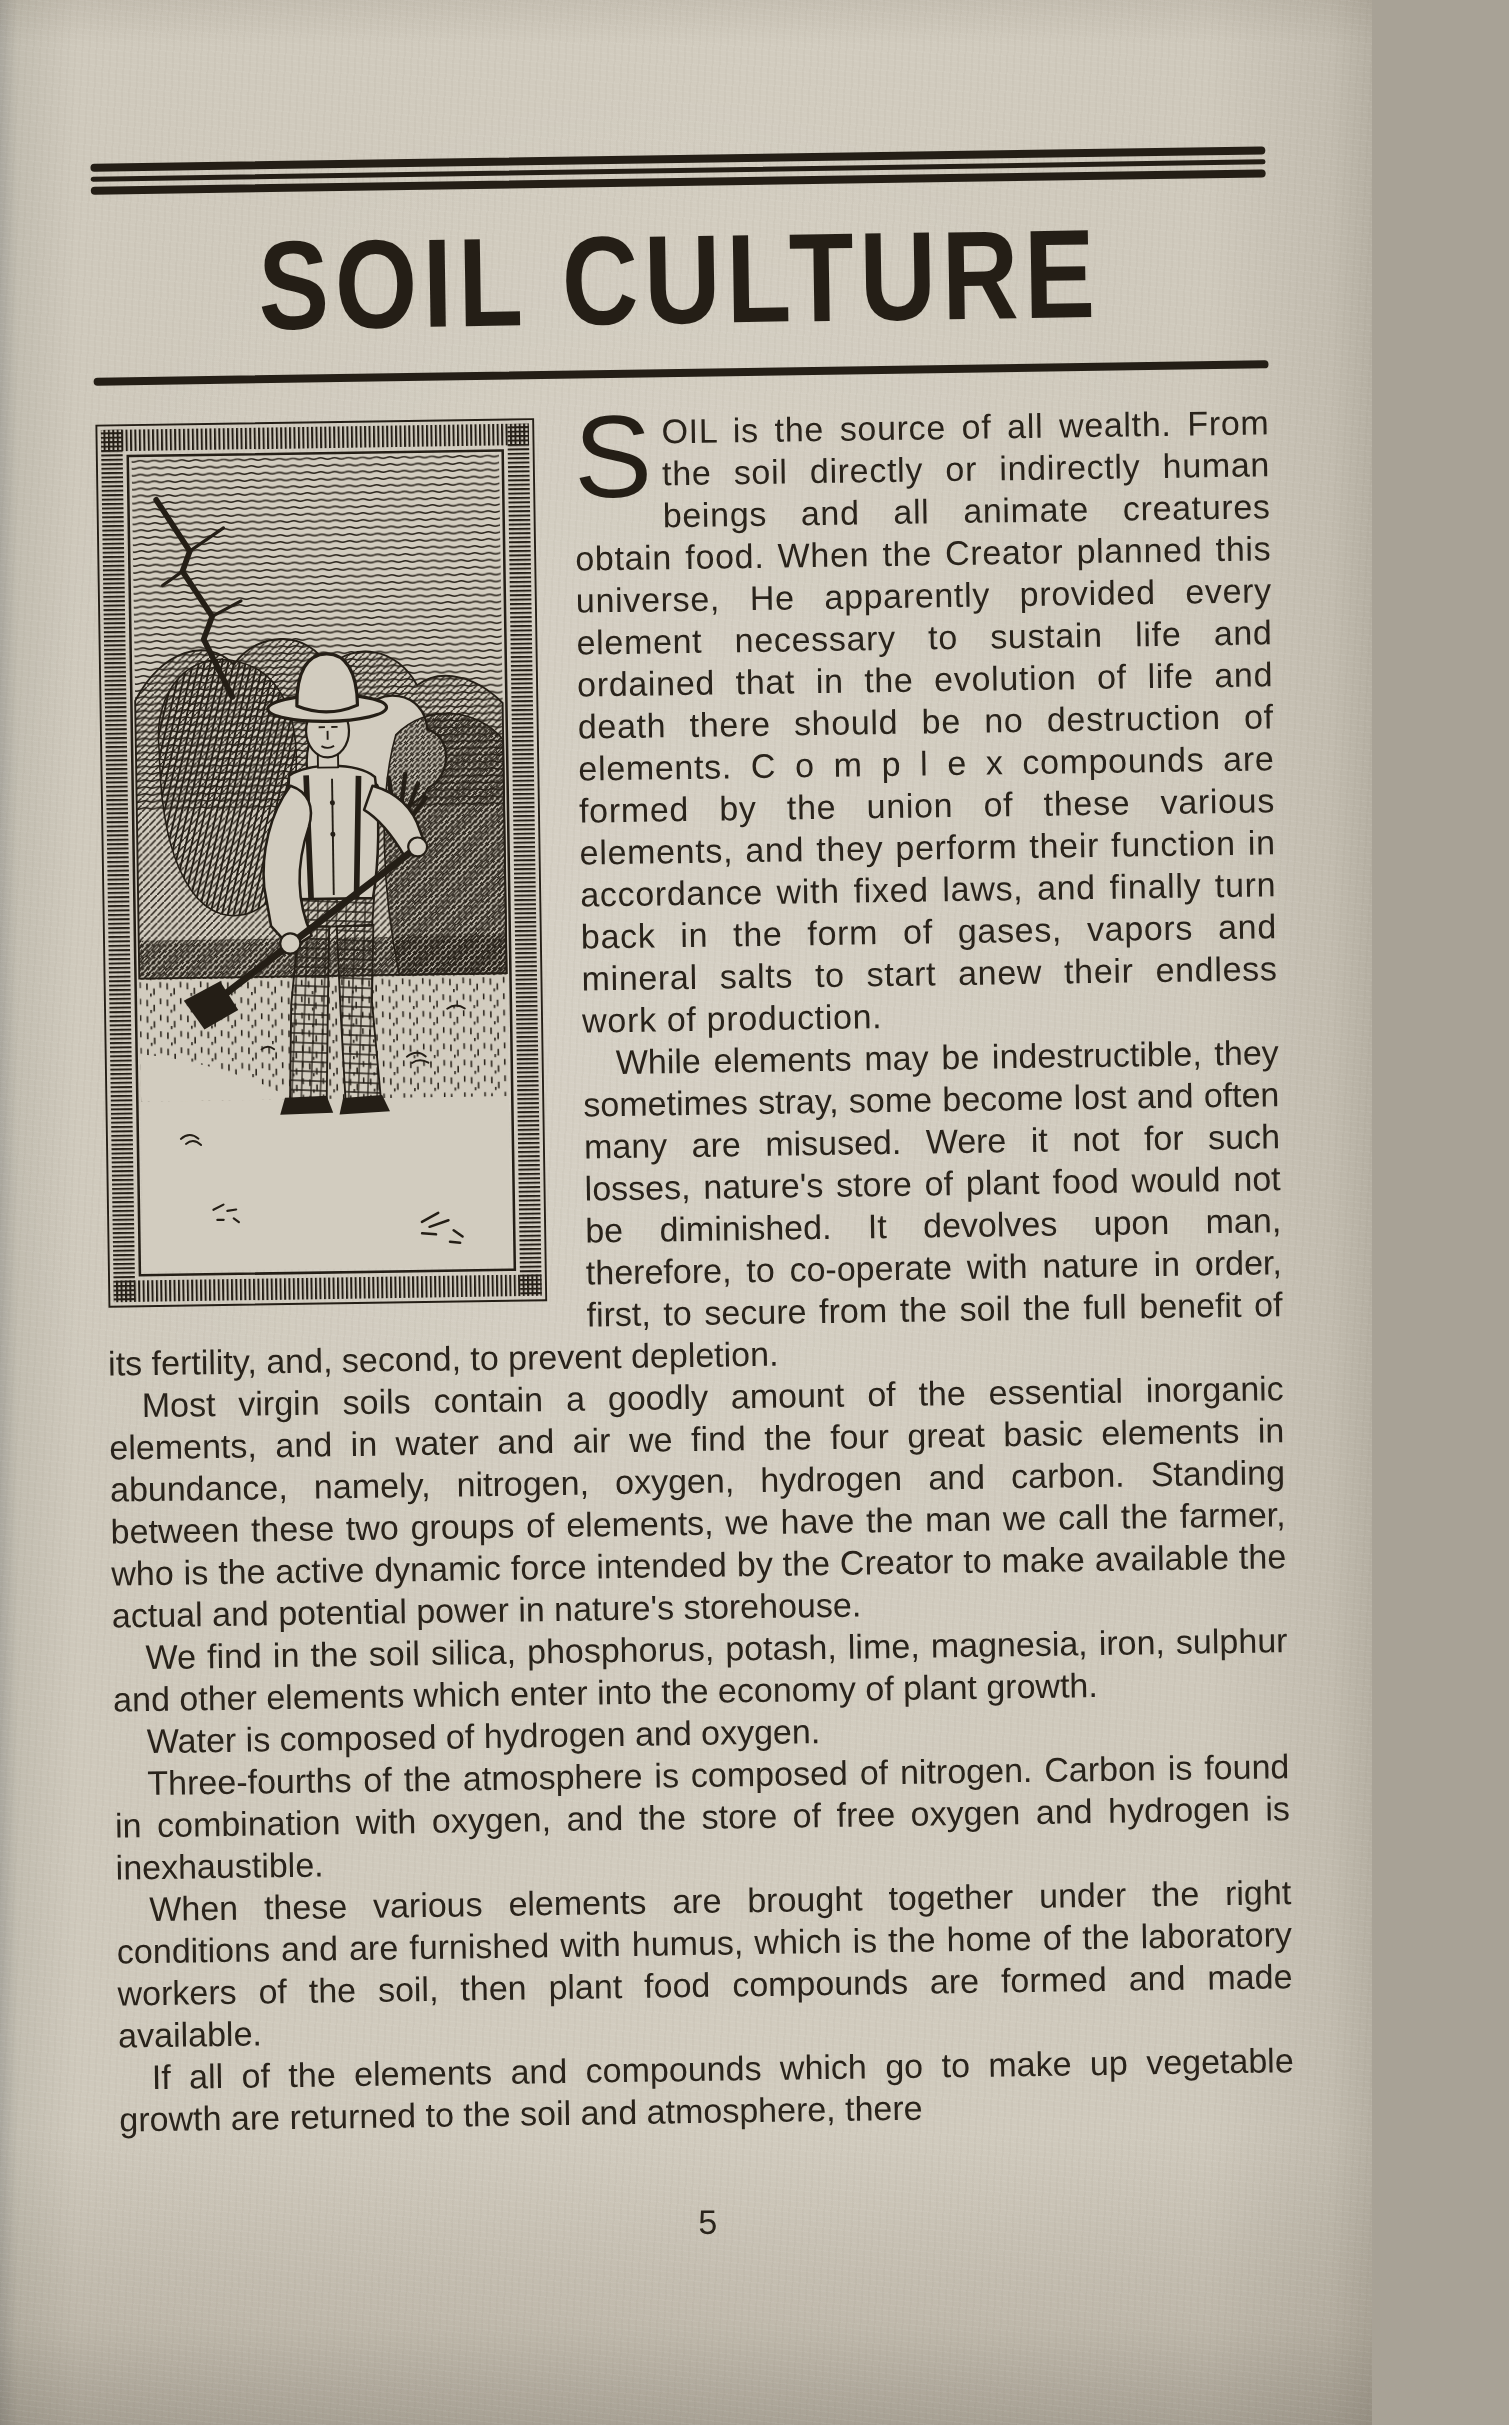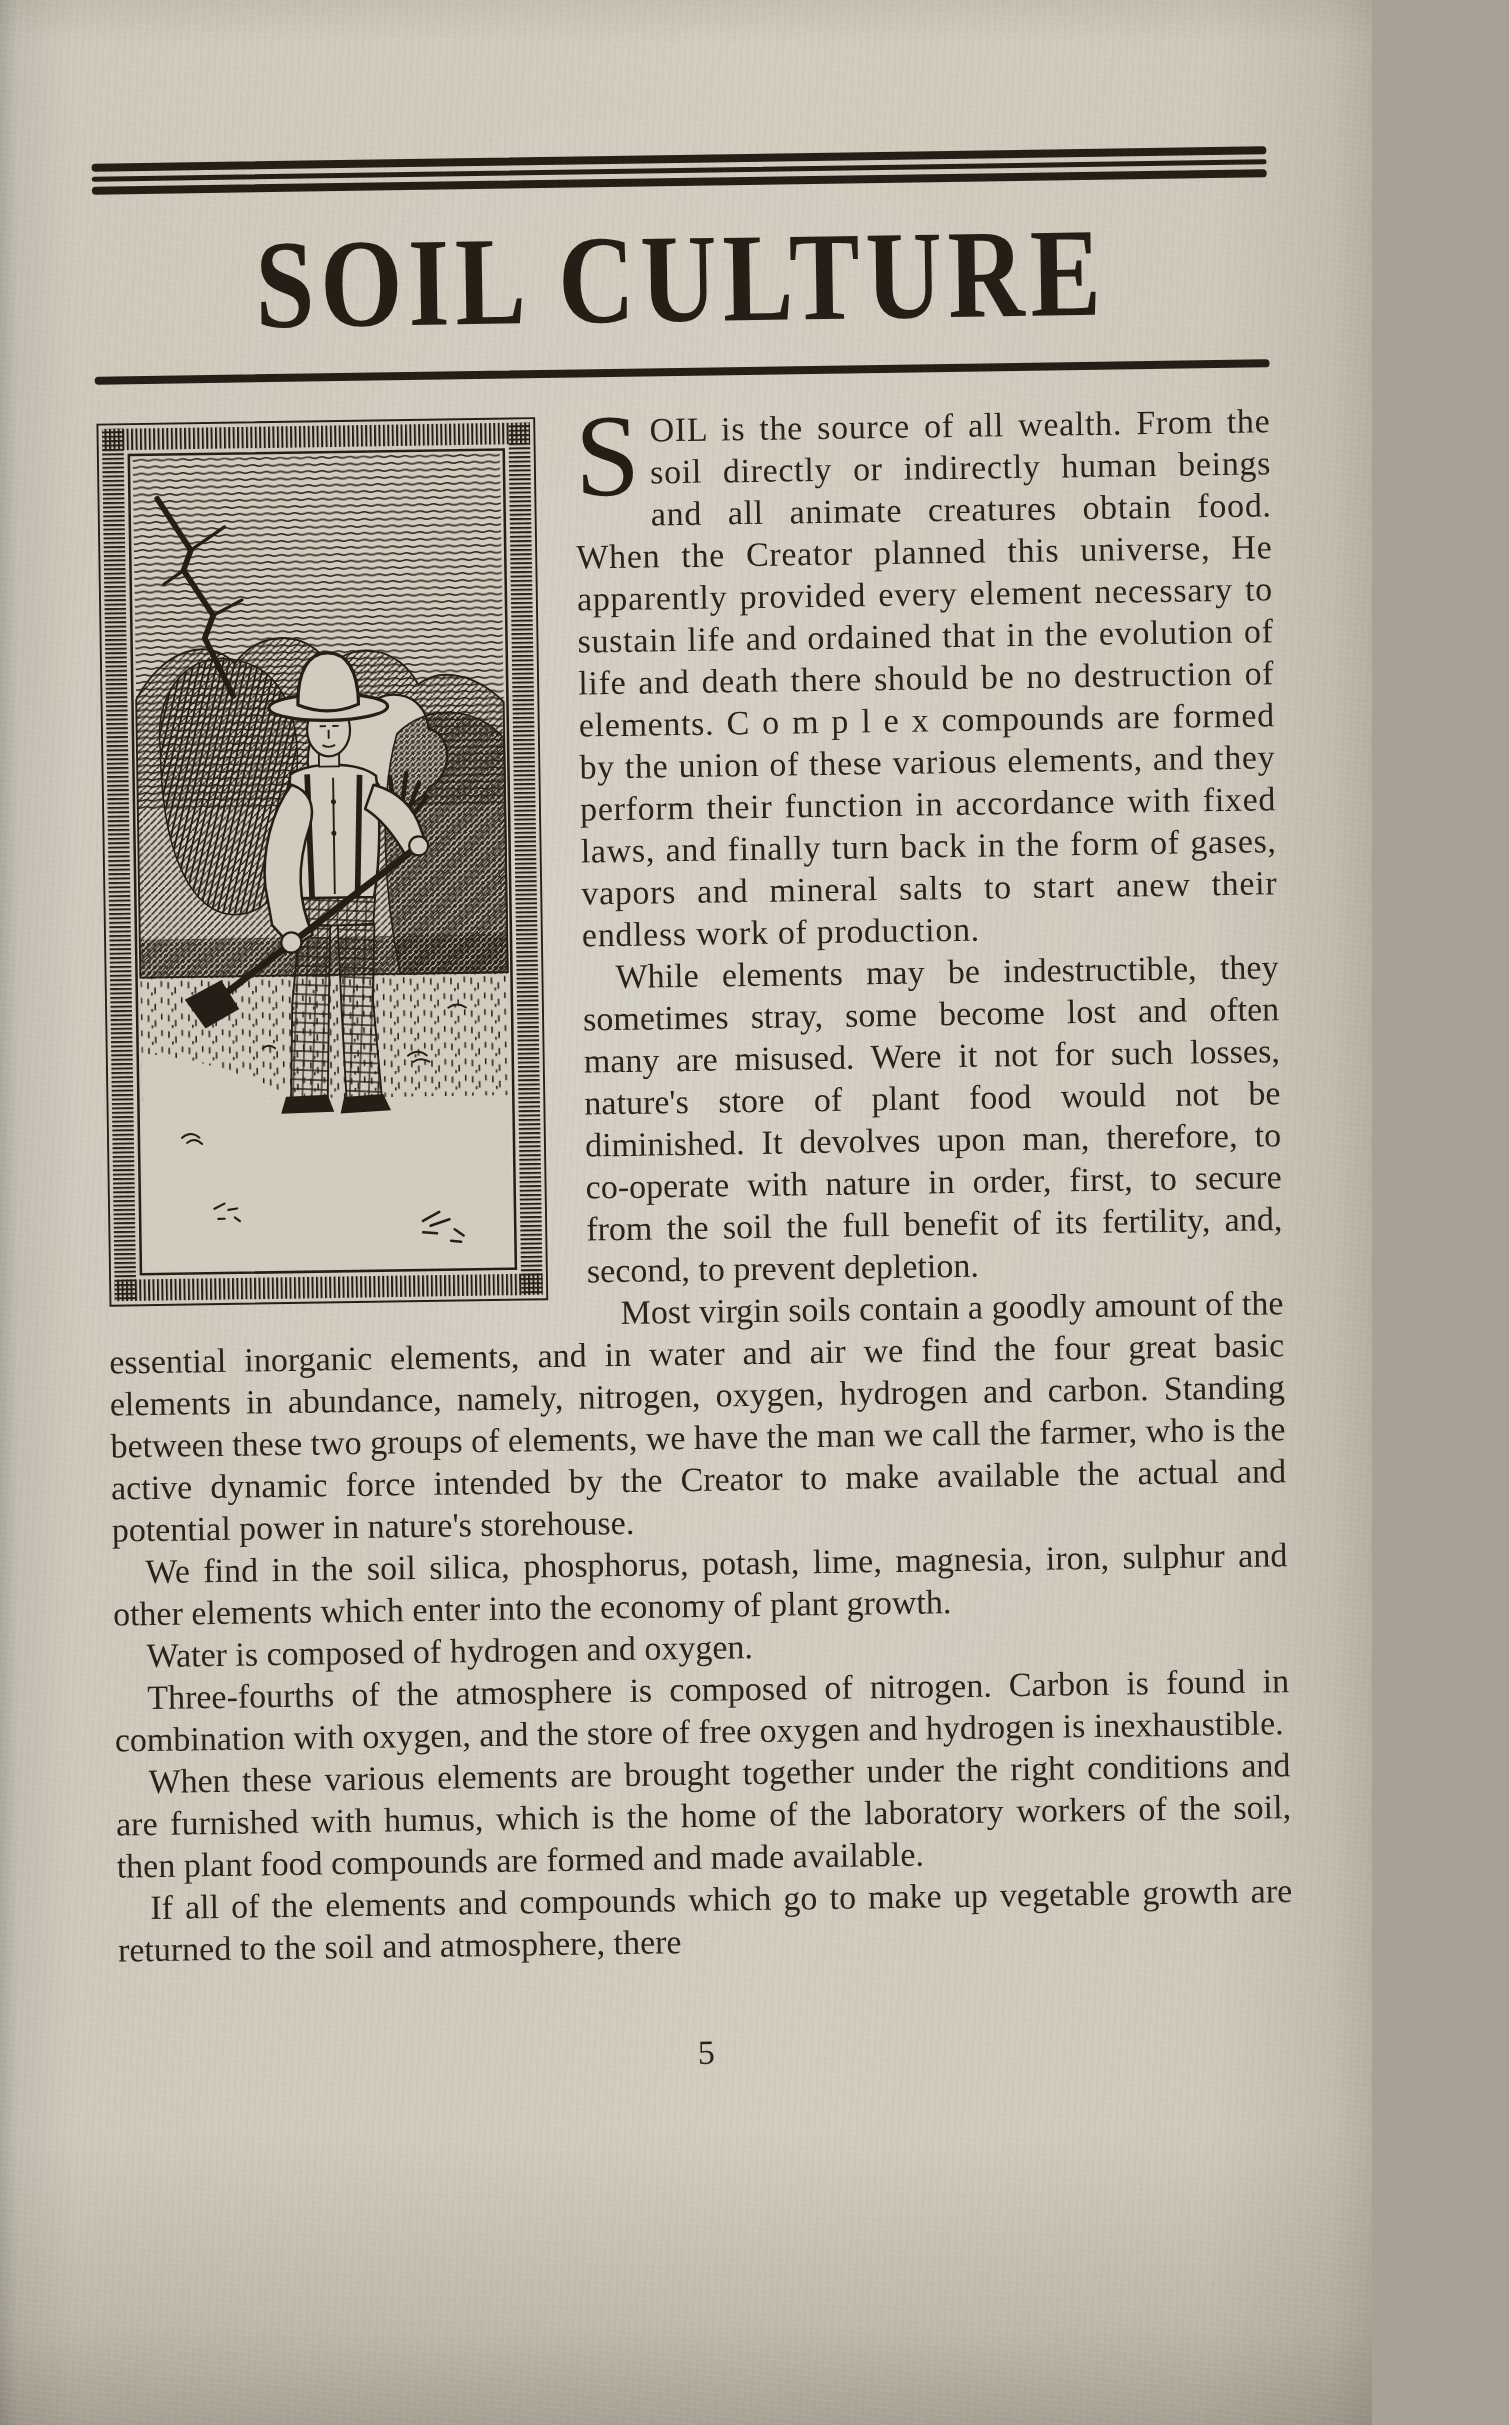--- a/index.html
+++ b/index.html
@@ -1,20 +1,20 @@
 <!DOCTYPE html>
 <html style="font-size:10px"><head>
 <meta charset="utf-8">
 <style>
   html,body{margin:0;padding:0;background:#a8a296;}
   .page{
     position:relative;
     width:1372px;height:2426px;
     overflow:hidden;
-    font-family:Liberation Serif, serif;
+    font-family:Liberation Sans, sans-serif;
     background:
       radial-gradient(ellipse 1073px 1452px at 47% 40%, rgba(255,255,255,0.10), rgba(0,0,0,0) 65%),
       linear-gradient(90deg, #aaa79e 0px, #c2bdb0 17.7px, #cfc9bc 76px, #d2ccbf 55%, #cfc9bc 88%, #c2bcaf 97%, #b5afa2 100%),
       #d1cbbe;
   }
   .page::before{ 
     content:"";position:absolute;inset:0;pointer-events:none;
     background:
       linear-gradient(180deg, rgba(90,80,65,0.10) 0, rgba(0,0,0,0) 44px,
                       rgba(0,0,0,0) 88%, rgba(95,85,70,0.16) 96%, rgba(70,62,50,0.30) 100%);

